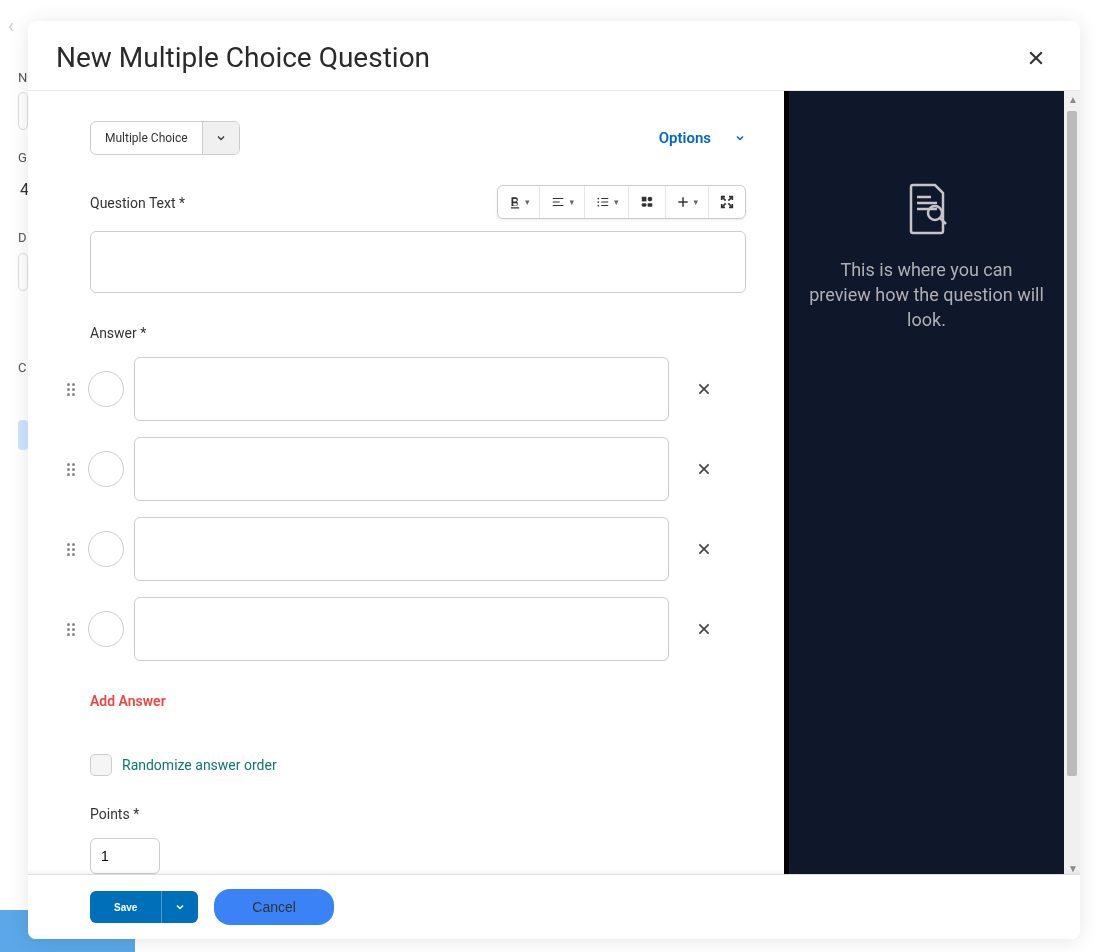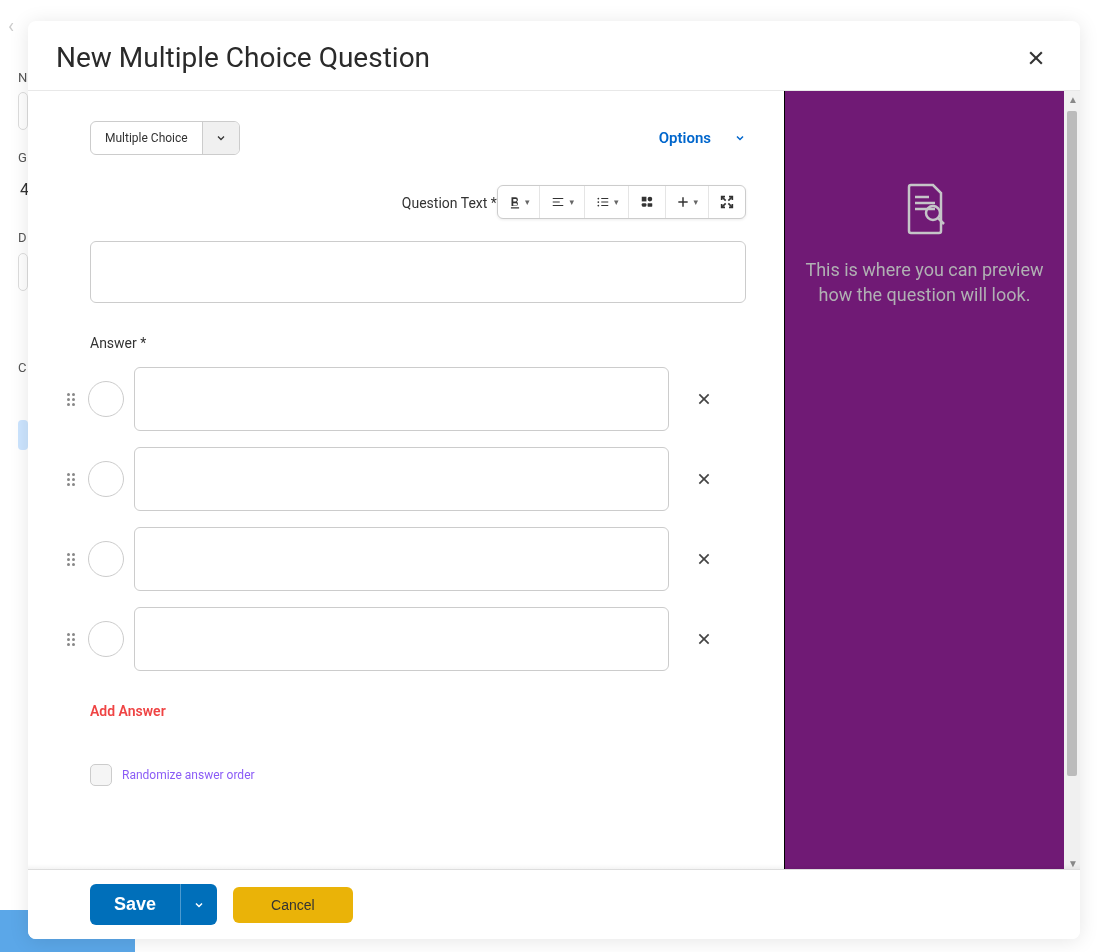--- a/index.html
+++ b/index.html
@@ -124,23 +124,23 @@
       overflow: hidden;
     }
     .form-area {
       flex: 1;
       padding: 30px 38px 0 62px;
       overflow-y: auto;
       position: relative;
     }
     .preview-area {
       width: 280px;
-      background: #701a75;
+      background: #0f172a;
       padding: 90px 20px 20px 20px;
-      border-left: 1px solid #000000;
+      border-left: 5px solid #000000;
       overflow-y: auto;
     }
     .scrollbar-track {
       width: 16px;
       background: #f0f0f0;
       position: relative;
     }
     .scrollbar-thumb {
       position: absolute;
       top: 20px;
@@ -213,23 +213,23 @@
       cursor: pointer;
     }
     .field-label {
       font-size: 14px;
       color: #333;
       margin-bottom: 8px;
       display: block;
     }
     .question-text-row {
       display: flex;
-      justify-content: flex-end;
+      justify-content: space-between;
       align-items: flex-end;
-      margin-bottom: 22px;
+      margin-bottom: 12px;
     }
     .toolbar {
       display: flex;
       border: 1px solid #ccc;
       border-radius: 6px;
       background: #fff;
       box-shadow: 0 1px 3px rgba(0,0,0,0.08);
     }
     .toolbar-btn {
       padding: 8px 10px;
@@ -341,22 +341,22 @@
     }
     .checkbox {
       width: 22px;
       height: 22px;
       border: 1px solid #ccc;
       border-radius: 5px;
       background: #f5f5f5;
       cursor: pointer;
     }
     .randomize-label {
-      font-size: 12px;
-      color: #8b5cf6;
+      font-size: 14px;
+      color: #0f766e;
     }
     .points-section {
       margin-top: 30px;
     }
     .points-input {
       width: 70px;
       height: 36px;
       border: 1px solid #ccc;
       border-radius: 6px;
       padding: 0 10px;
@@ -383,39 +383,39 @@
     .save-btn-group {
       display: flex;
       border-radius: 6px;
       overflow: hidden;
     }
     .save-btn {
       background: #006fba;
       color: #fff;
       border: none;
       padding: 10px 24px;
-      font-size: 18px;
+      font-size: 10px;
       font-weight: 600;
       cursor: pointer;
     }
     .save-dropdown {
       background: #006fba;
       color: #fff;
       border: none;
       border-left: 1px solid rgba(255,255,255,0.3);
       padding: 10px 12px;
       cursor: pointer;
       display: flex;
       align-items: center;
     }
     .cancel-btn {
-      background: #eab308;
+      background: #3b82f6;
       color: #333;
       border: none;
-      border-radius: 6px;
+      border-radius: 16px;
       padding: 10px 38px;
       font-size: 14px;
       cursor: pointer;
     }
     .chevron-down-svg {
       width: 12px;
       height: 12px;
     }
   </style>
 </head>
@@ -611,20 +611,24 @@
         </button>
       </div>
 
       <a class="add-answer">Add Answer</a>
 
       <div class="randomize-row">
         <button class="checkbox"></button>
         <span class="randomize-label">Randomize answer order</span>
       </div>
 
+      <div class="points-section">
+        <label class="field-label">Points *</label>
+        <input class="points-input" type="text" value="1" style="">
+      </div>
 
     </div>
 
     <div class="preview-area">
       <div class="preview-icon">
         <svg viewBox="0 0 48 56" fill="none" stroke="currentColor" stroke-width="2.5">
           <path d="M10 4 h22 l8 8 v38 a2 2 0 01-2 2 H10 a2 2 0 01-2 -2 V6 a2 2 0 012 -2 z"></path>
           <line x1="14" y1="16" x2="28" y2="16"></line>
           <line x1="14" y1="22" x2="34" y2="22"></line>
           <line x1="14" y1="28" x2="34" y2="28"></line>

